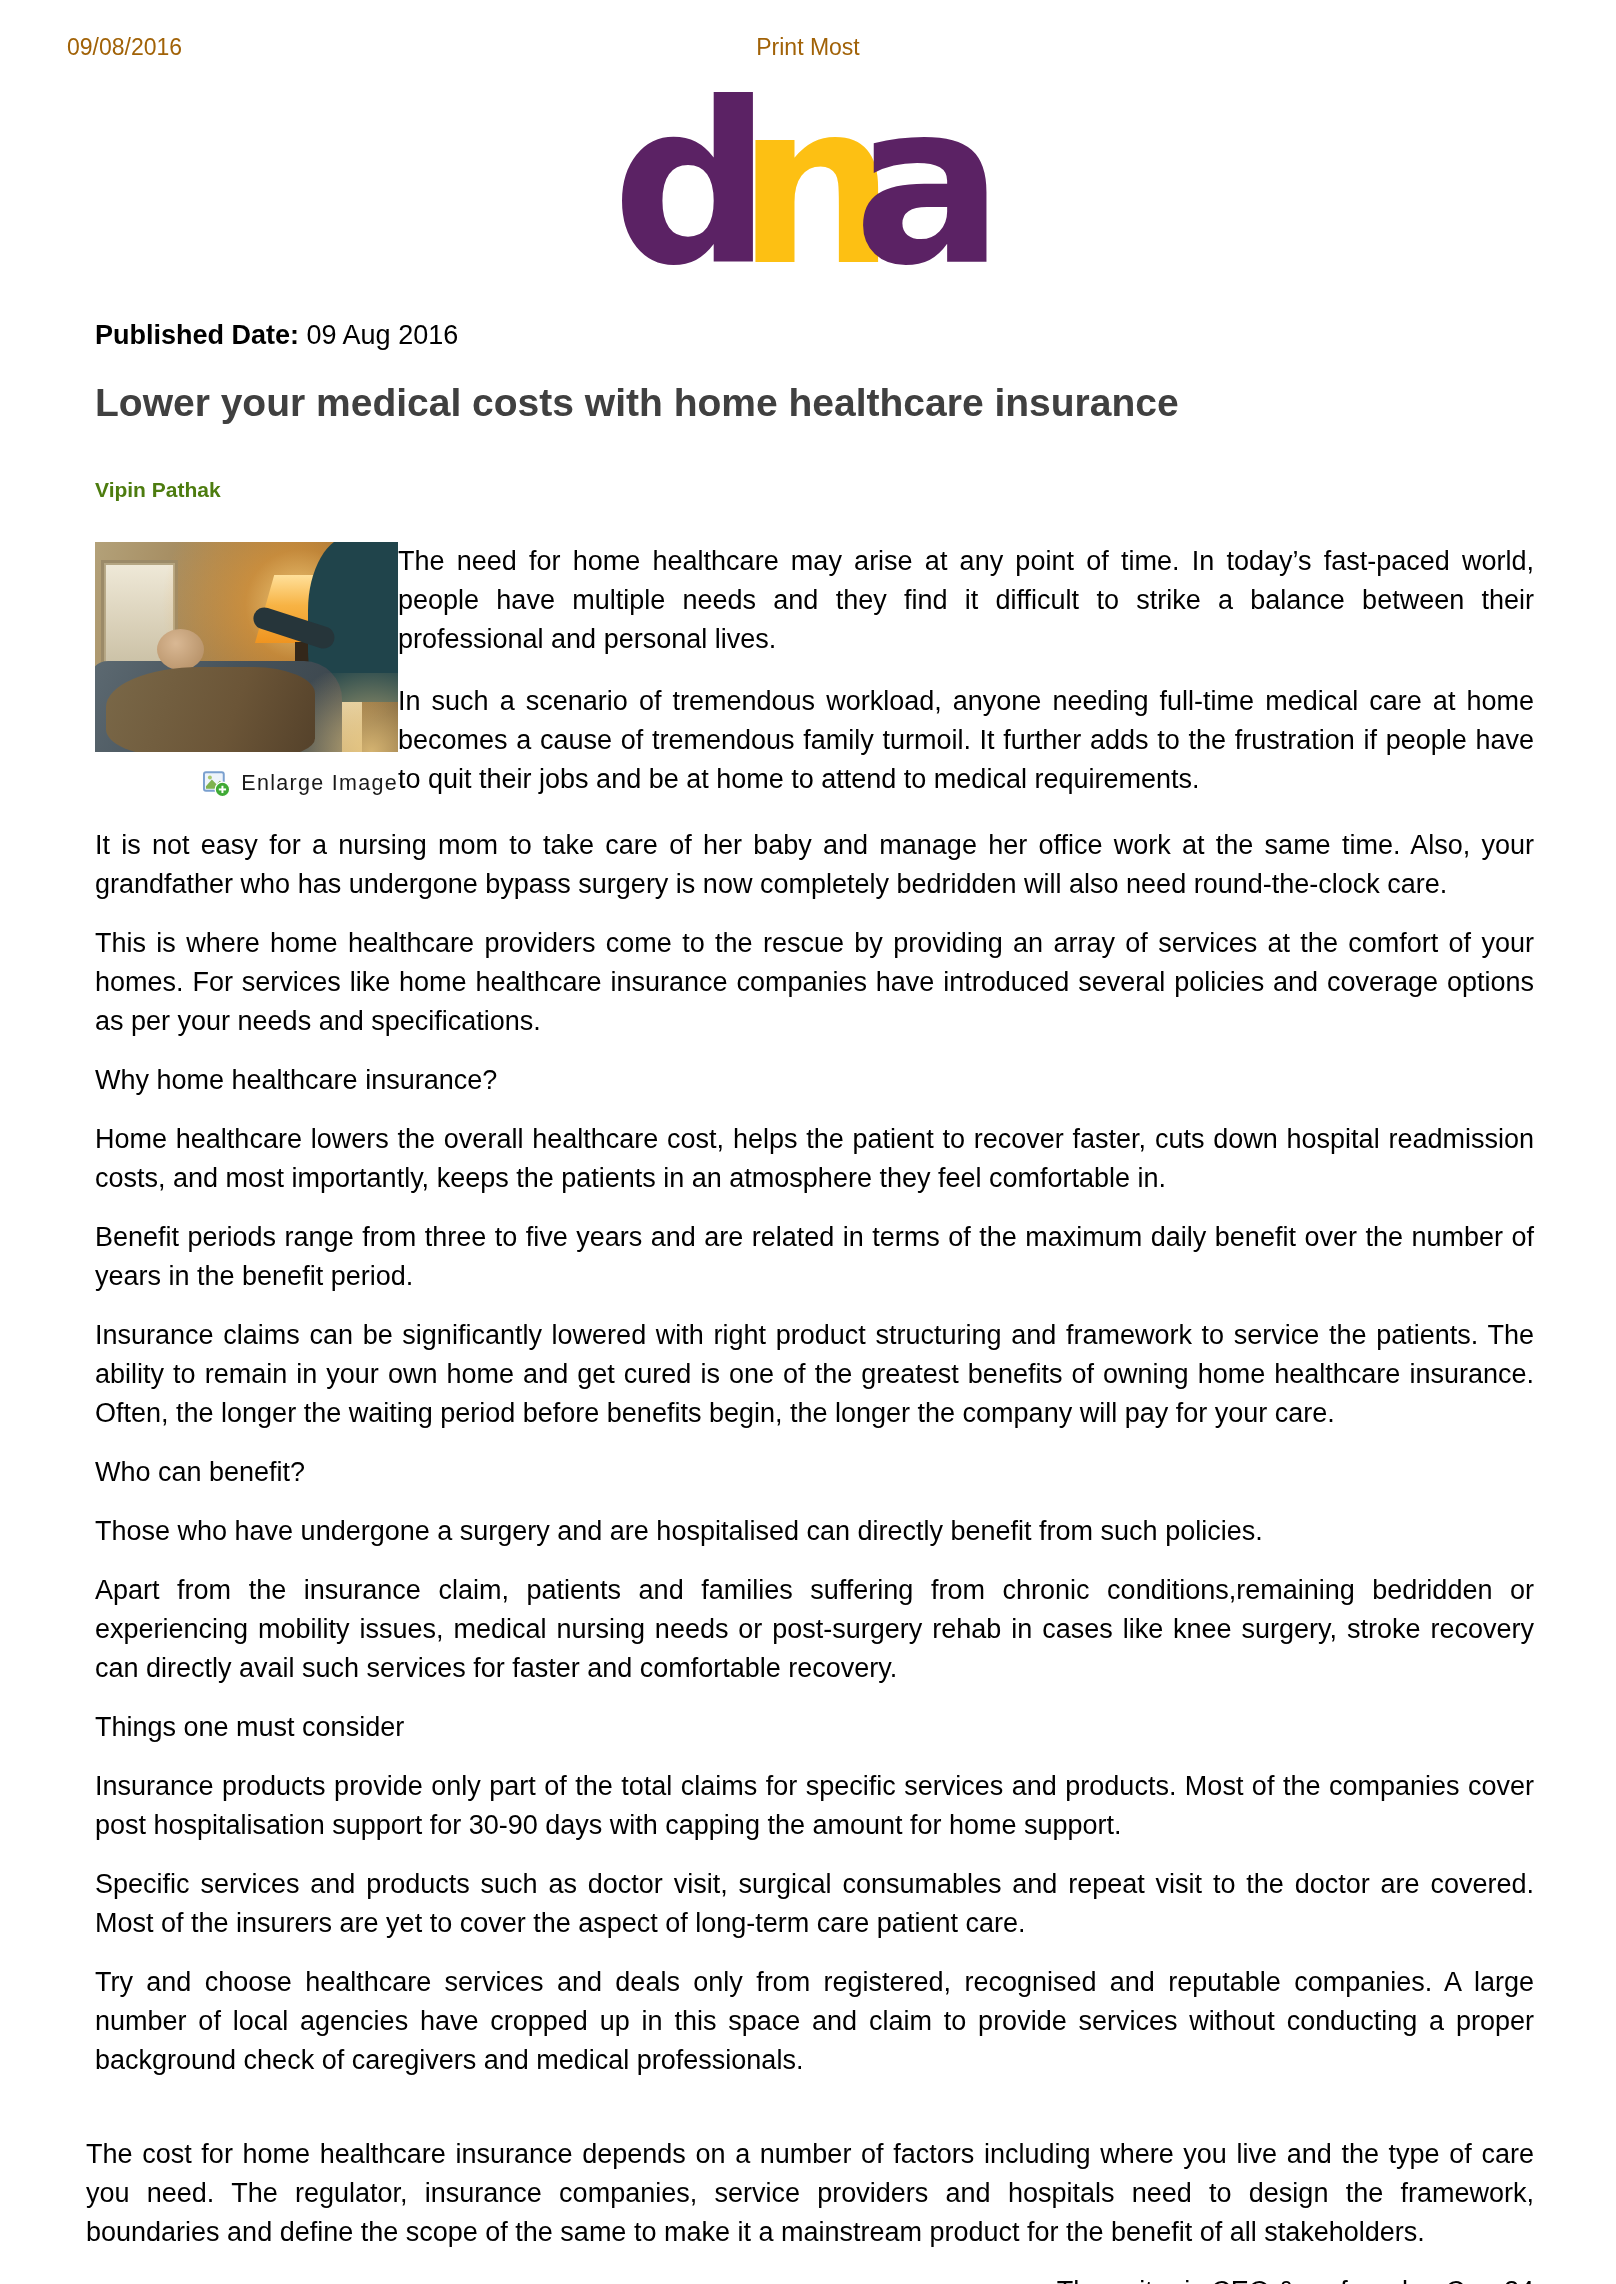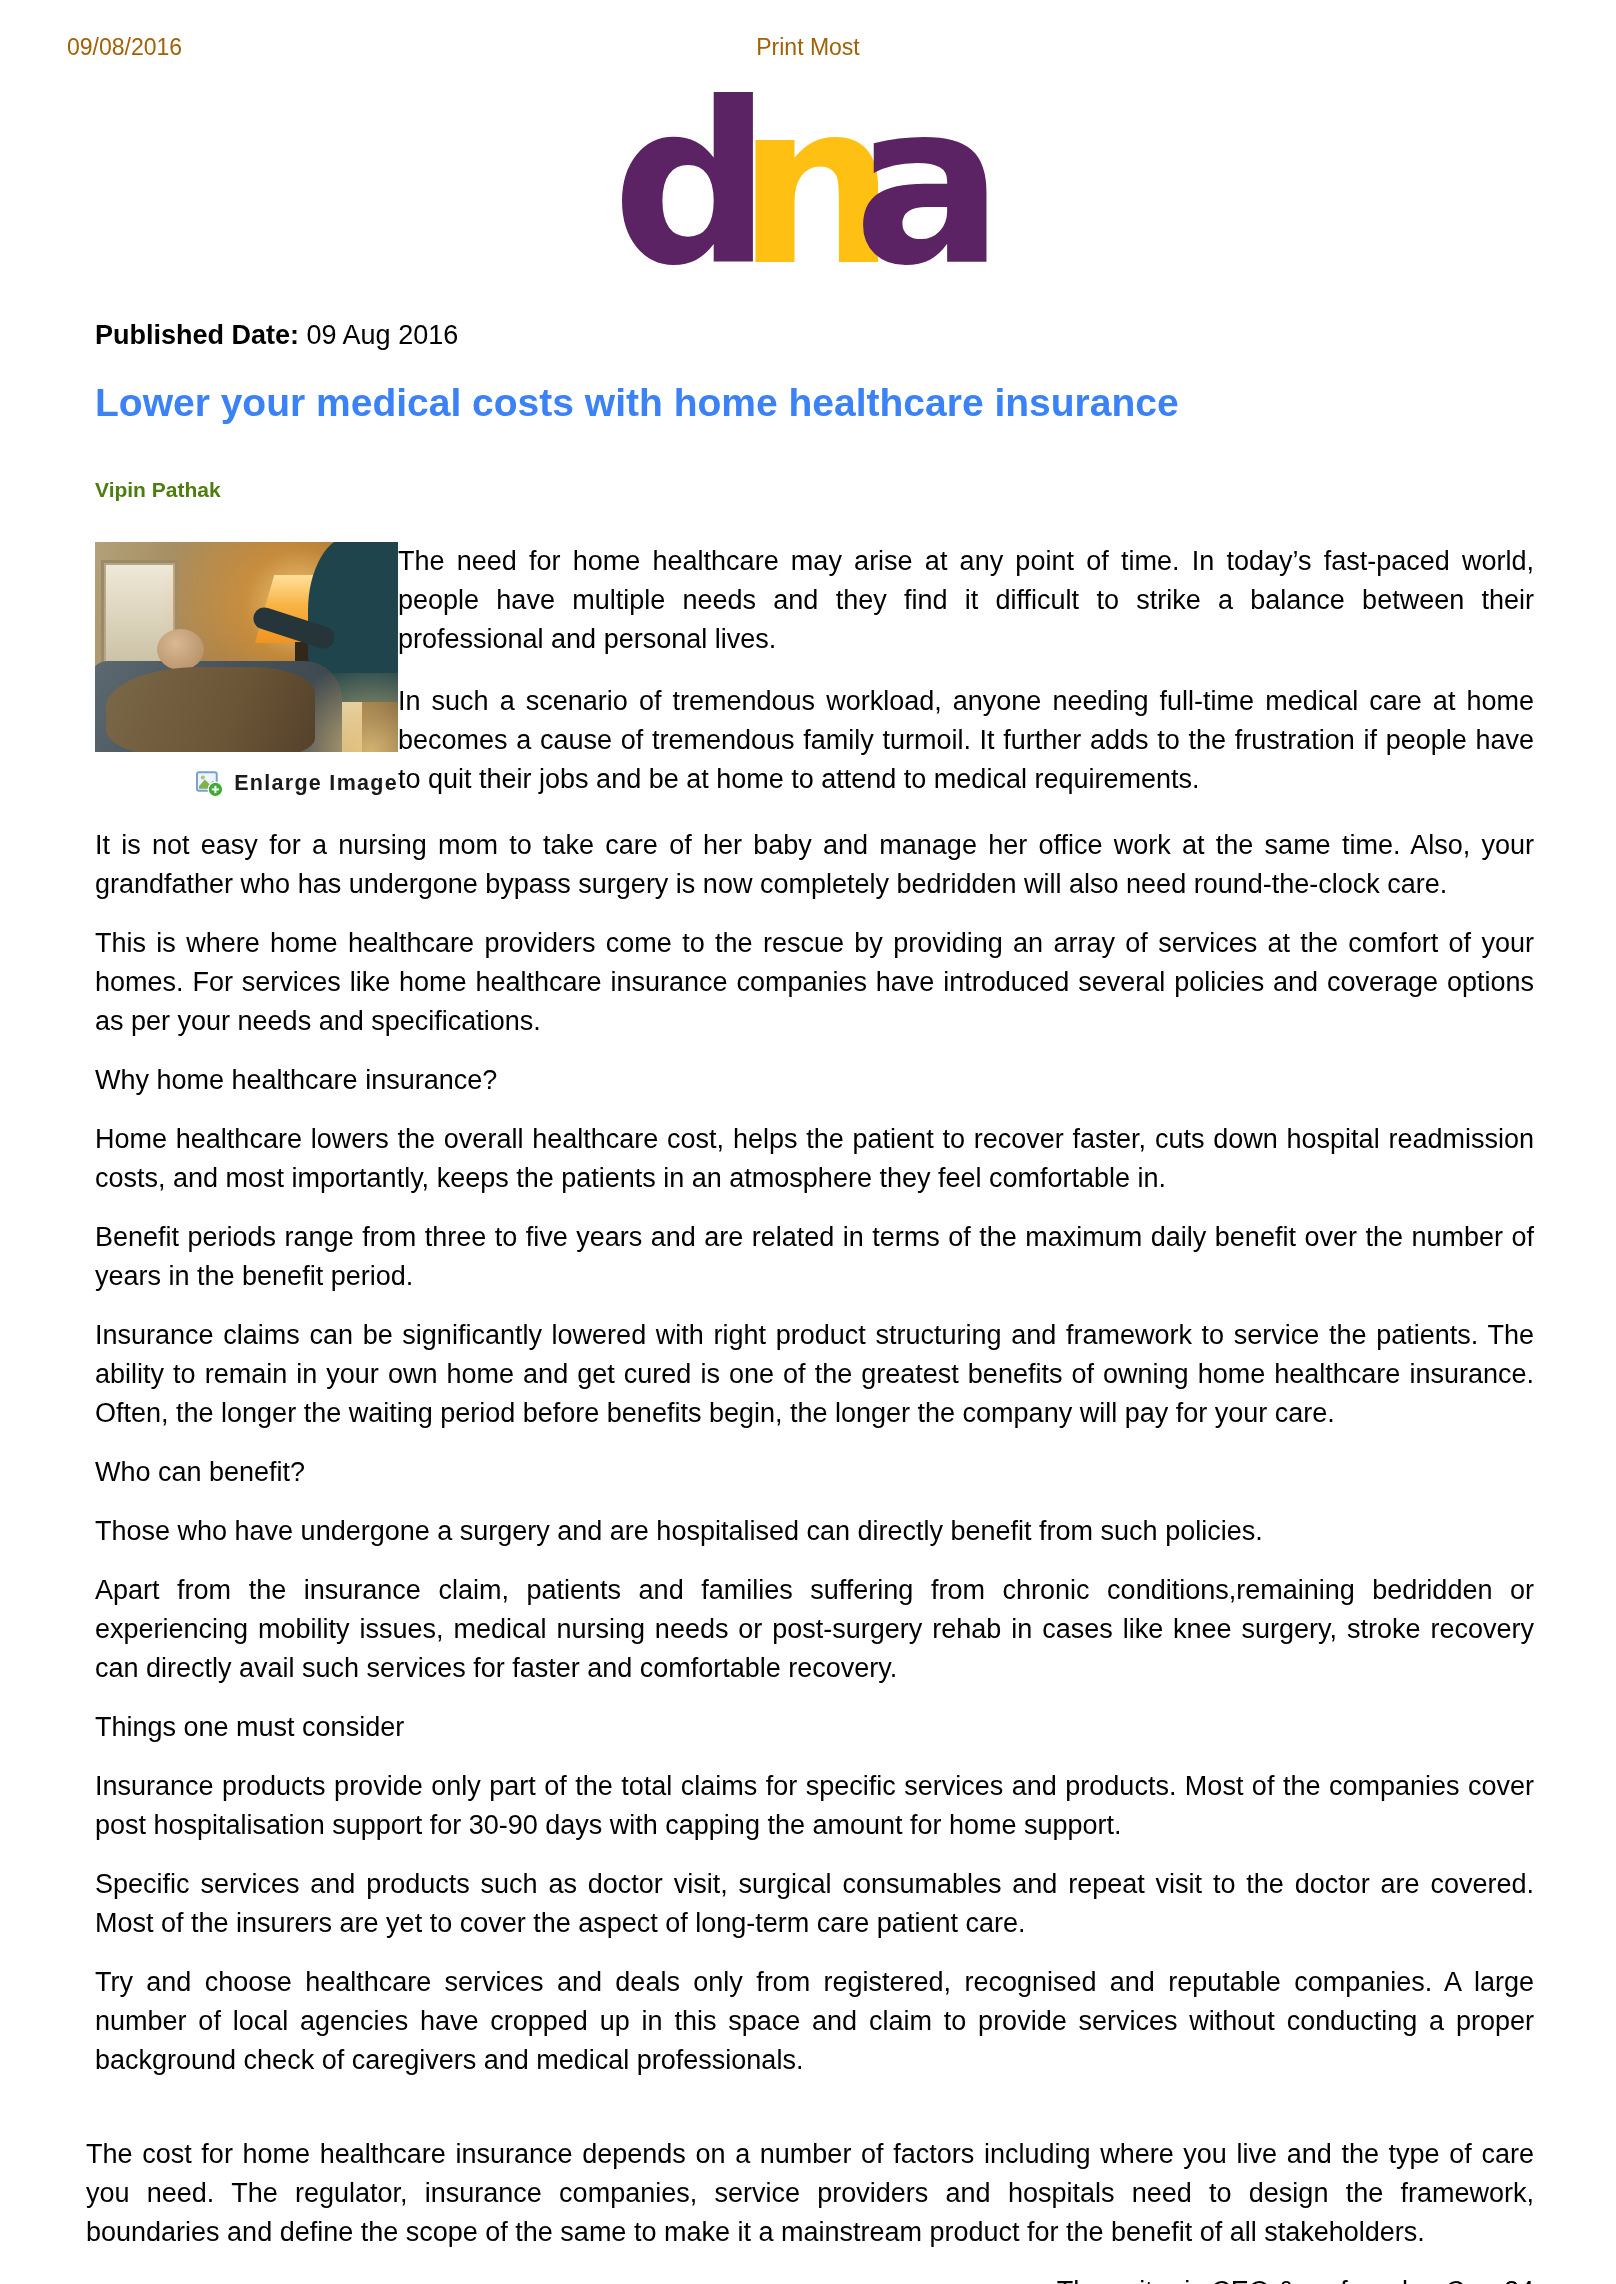--- a/index.html
+++ b/index.html
@@ -35,21 +35,21 @@
   .logo-a { color: #5b2264; z-index: 2; margin-left: -42px; }
 
   
   .content { padding: 0 82px 0 95px; }
 
   .published { margin-top: 41px; font-size: 27px; line-height: 33px; }
   .published b { font-weight: bold; }
 
   h1.article-title {
     margin: 21.5px 0 0 0;
-    font-size: 39px; line-height: 47px; font-weight: bold; color: #3b82f6;
+    font-size: 39px; line-height: 47px; font-weight: bold; color: #404040;
   }
   .author {
     margin-top: 49px;
     font-size: 21px; line-height: 30px; font-weight: bold;
     color: #4d7c0f;
   }
 
   
   .intro { display: flex; margin-top: 37px; }
   .figure { width: 303px; flex: 0 0 303px; margin-right: 19px; }
@@ -78,21 +78,21 @@
   .ph-head { position: absolute; left: 62px; top: 87px; width: 47px; height: 41px;
     background: radial-gradient(circle at 40% 35%, #d9b894, #b08a5f); border-radius: 50%; z-index: 6; }
   .ph-body { position: absolute; left: 11.4px; top: 125px; width: 209px; height: 89px;
     background: linear-gradient(110deg, #7a6848 0%, #6b5537 60%, #54412a 100%);
     border-radius: 45% 30% 20% 30%; z-index: 6; }
   .ph-floor-light { position: absolute; right: 0; bottom: 0; width: 133px; height: 79px; z-index: 5;
     background: radial-gradient(circle at 80% 100%, rgba(240,205,130,0.8), rgba(240,205,130,0) 70%); }
 
   .enlarge { display: flex; justify-content: flex-end; align-items: center; gap: 10px;
     margin-top: 16.5px; text-decoration: none; color: #1a1a1a; cursor: pointer; }
-  .enlarge .enlarge-text { font-size: 21.5px; letter-spacing: 1.3px; color: #1a1a1a; font-weight: bold; }
+  .enlarge .enlarge-text { font-size: 21.5px; letter-spacing: 1.3px; color: #1a1a1a; }
   .enlarge svg { width: 29px; height: 29px; display: block; }
 
   .intro-text { flex: 1 1 auto; font-size: 27px; line-height: 39px; }
   .intro-text p { margin: 0 0 23px 0; text-align: justify; }
   .intro-text p:last-child { margin-bottom: 0; }
 
   
   .body-text { margin-top: 27px; font-size: 27px; line-height: 39px; }
   .body-text p { margin: 0 0 20px 0; text-align: justify; }
   .body-text p.heading { text-align: left; }

